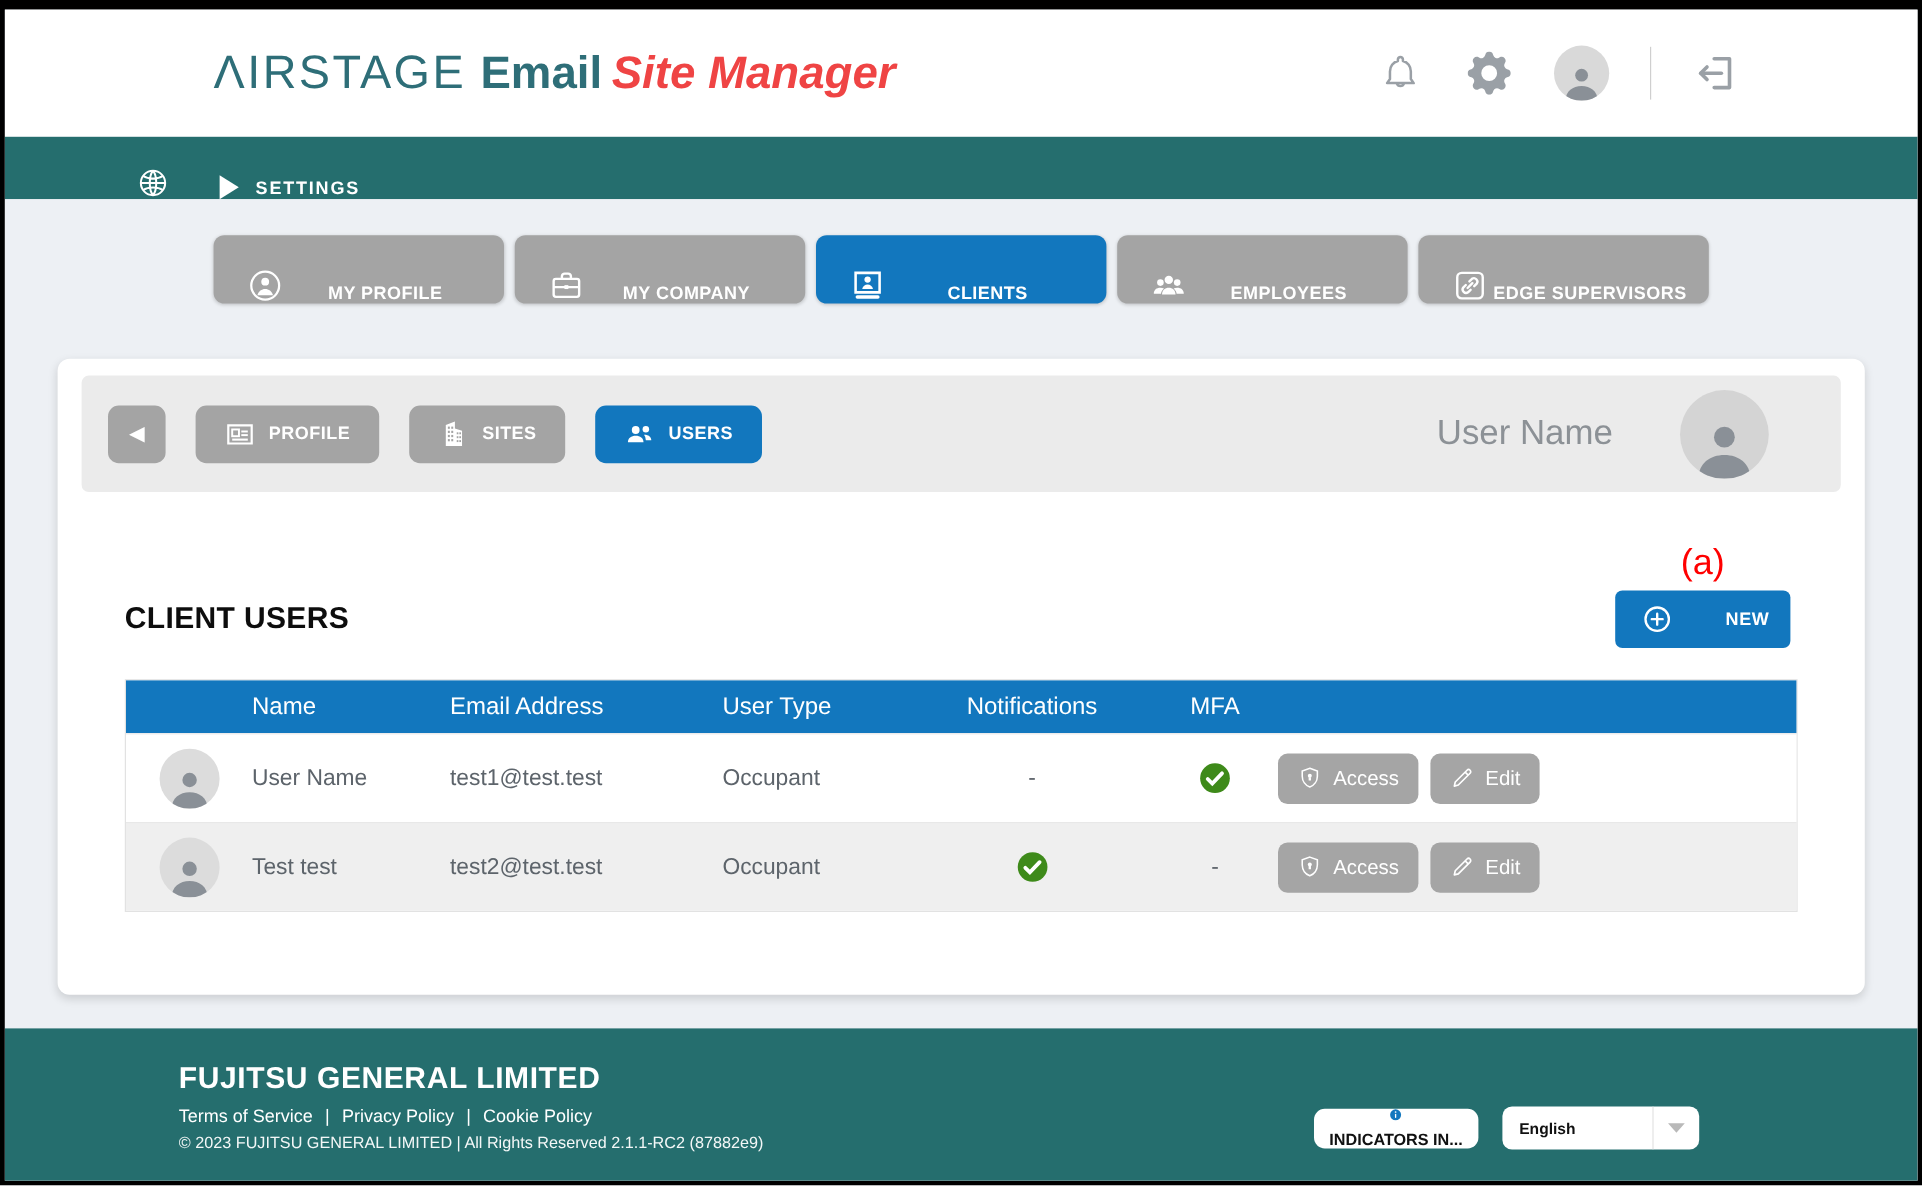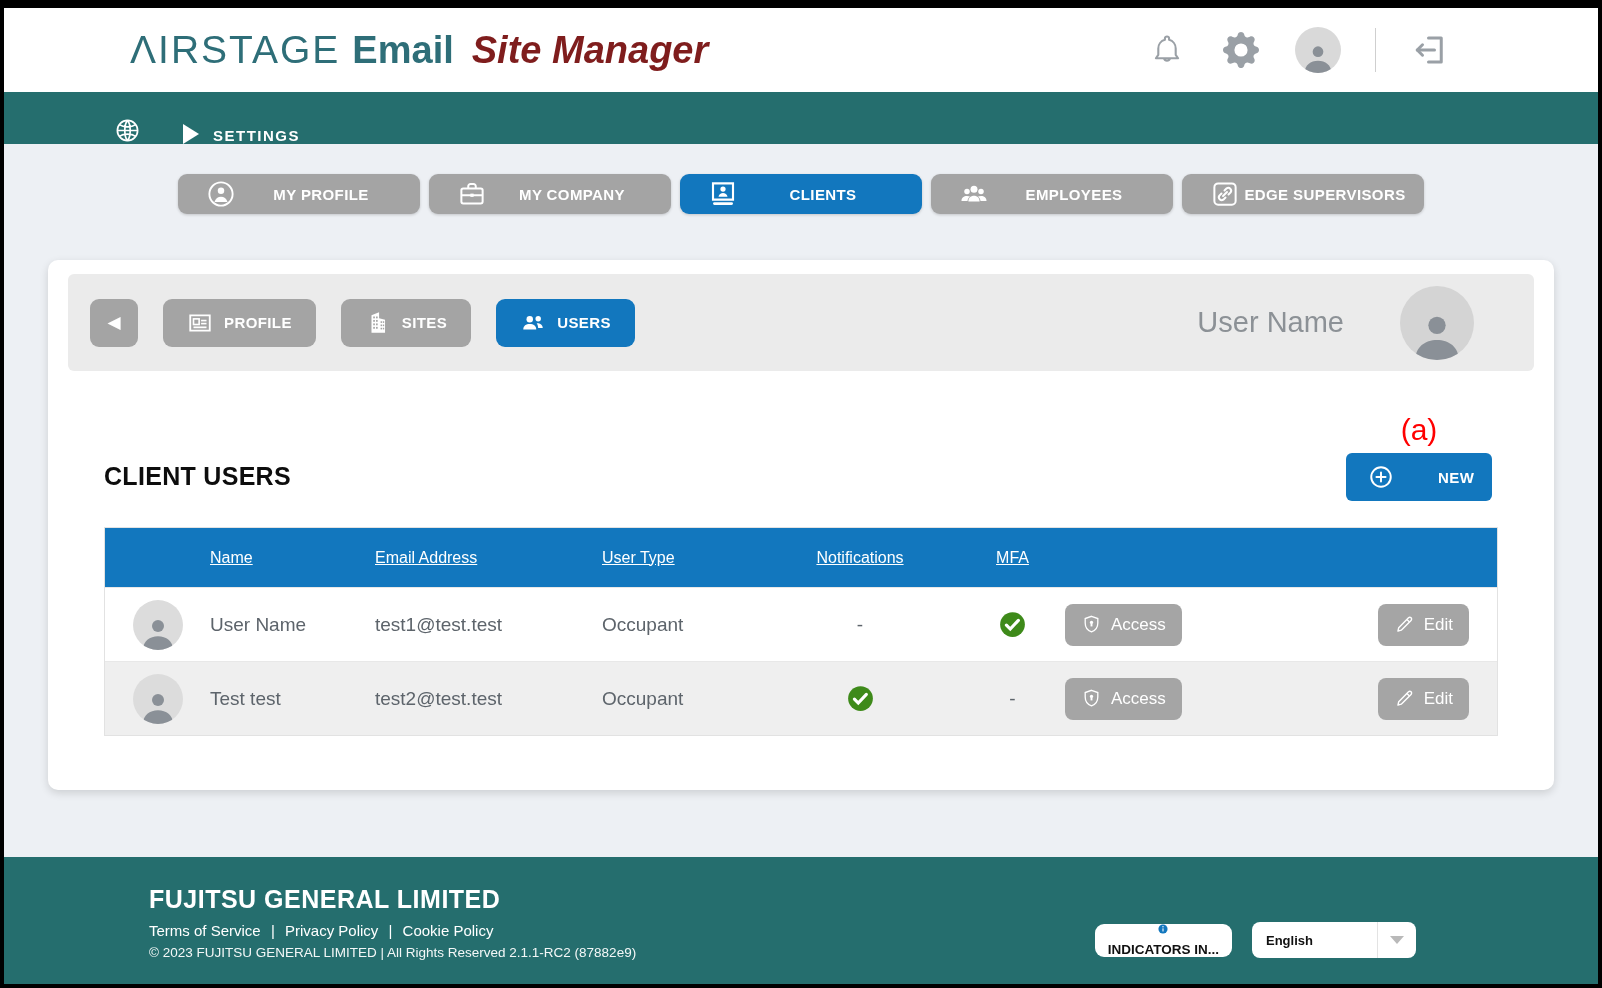--- a/index.html
+++ b/index.html
@@ -2,45 +2,45 @@
 <html><head>
 <meta charset="utf-8">
 <style>
   * { margin:0; padding:0; box-sizing:border-box; }
   html,body { width:1602px; height:988px; }
   body { font-family:"Liberation Sans","DejaVu Sans",sans-serif; background:#fff; }
   .frame { width:1602px; height:988px; border:4px solid #000; border-top-width:8px;
            display:flex; flex-direction:column; background:#EDF0F4; overflow:hidden; }
 
   
-  .topbar { height:84px; background:#fff; display:flex; align-items:center; flex:none; }
+  .topbar { height:106px; background:#fff; display:flex; align-items:center; flex:none;padding-left:48px; }
   .logo { margin-left:126px; display:flex; align-items:baseline; white-space:nowrap; }
   .logo .airstage { font-size:39px; color:#2E6E78; letter-spacing:2px; font-weight:500; }
   .logo .cloud { font-size:38px; color:#2E6E78; font-weight:700; margin-left:12px; }
-  .logo .sitemgr { font-size:38px; color:#7f1d1d; font-weight:700; font-style:italic; margin-left:18px; }
+  .logo .sitemgr { font-size:38px; color:#ef4444; font-weight:700; font-style:italic; margin-left:8px; }
   .topbar-icons { margin-left:auto; margin-right:148px; display:flex; align-items:center; gap:34px; }
   .hicon { width:40px; height:40px; display:flex; align-items:center; justify-content:center; cursor:pointer; }
   .hicon svg { width:36px; height:36px; }
   .avatar-sm { width:46px; height:46px; border-radius:50%; background:#D9D9D9; display:flex; align-items:flex-end; justify-content:center; overflow:hidden; }
   .avatar-sm svg { width:32px; height:32px; }
   .vdivider { width:1px; height:44px; background:#CFCFCF; }
 
   
   .settings-bar { height:52px; background:#256E6E; display:flex; align-items:flex-end; padding-left:110px; flex:none; }
   .settings-bar .globe { width:27px; height:27px; }
   .settings-bar .tri { width:0; height:0; border-top:10px solid transparent; border-bottom:10px solid transparent;
                        border-left:16px solid #fff; margin-left:42px; }
   .settings-bar .settings-label { color:#fff; font-weight:700; font-size:15px; letter-spacing:1.5px; margin-left:14px; }
 
   
   .main { flex:1; background:#EDF0F4; padding-top:30px; }
 
   .tabs-row { display:flex; justify-content:center; gap:9px; }
-  .tab-btn { width:242px; height:40px; border-radius:9px; background:#A4A4A4; color:#fff; border:none;
-             display:flex; align-items:center; padding:0 0 0 28px; cursor:pointer;
+  .tab-btn { width:242px; height:57px; border-radius:9px; background:#A4A4A4; color:#fff; border:none;
+             display:flex; align-items:flex-end; padding:0 0 0 28px; cursor:pointer;
              box-shadow:0 1px 3px rgba(0,0,0,.18); }
   .tab-btn .ticon { width:30px; height:30px; flex:none; }
   .tab-btn .tlabel { flex:1; text-align:center; font-weight:700; font-size:15px; letter-spacing:.4px; padding-right:14px; }
   .tab-btn.active { background:#1277BE; }
 
   .card { margin:46px 44px 0; height:530px; background:#fff; border-radius:10px;
           box-shadow:0 3px 8px rgba(0,0,0,.14); padding:14px 20px 0; }
 
   .subtab-bar { height:97px; background:#EBEBEB; border-radius:6px; display:flex; align-items:center; padding:0 22px; }
   .back-btn { width:48px; height:48px; border-radius:9px; background:#A4A4A4; border:none; color:#fff;
@@ -61,33 +61,33 @@
   .new-wrap { display:flex; flex-direction:column; align-items:center; margin-right:6px; }
   .annotation { color:#F00; font-size:30px; line-height:30px; margin-bottom:8px; font-family:"Liberation Sans",sans-serif; }
   .new-btn { width:146px; height:48px; border-radius:6px; background:#1277BE; border:none; color:#fff;
              font-weight:700; font-size:15px; letter-spacing:.5px; display:flex; align-items:center;
              padding-left:22px; gap:44px; cursor:pointer; }
   .new-btn svg { width:26px; height:26px; }
 
   
   .table { margin-top:26px; border:1px solid #E2E2E2; }
   .thead, .trow { display:grid; grid-template-columns:105px 165px 227px 158px 200px 105px 1fr; align-items:center; }
-  .thead { background:#1277BE; height:59px; color:#fff; font-size:16px;text-decoration:underline; }
+  .thead { background:#1277BE; height:44px; color:#fff; font-size:20px; }
   .thead .c-center { text-align:center; }
   .trow { height:74px; background:#fff; border-top:1px solid #E8E8E8; color:#5d646b; font-size:19px; }
   .trow.alt { background:#EFEFEF; }
   .cell-avatar { display:flex; justify-content:center; }
   .avatar-row { width:50px; height:50px; border-radius:50%; background:#DCDCDC; display:flex; align-items:flex-end;
                 justify-content:center; overflow:hidden; }
   .avatar-row svg { width:36px; height:36px; }
   .c-center { text-align:center; }
   .statuscell { display:flex; justify-content:center; align-items:center; }
   .check-icon svg { width:27px; height:27px; display:block; }
   .dash { color:#5d646b; }
-  .cell-actions { display:flex; justify-content:space-between; gap:10px; padding-right:28px; }
+  .cell-actions { display:flex; justify-content:flex-start; gap:10px; padding-right:28px; }
   .row-btn { height:42px; border-radius:8px; background:#A5A5A5; border:none; color:#fff; font-size:17px;
              display:flex; align-items:center; gap:9px; padding:0 16px; cursor:pointer; }
   .row-btn svg { width:21px; height:21px; }
 
   
   .footer { height:127px; background:#256E6E; flex:none; position:relative; color:#fff; padding:28px 0 0 145px; }
   .f-company { font-size:25px; font-weight:700; letter-spacing:.5px; }
   .f-links { margin-top:8px; font-size:15px; }
   .f-links span[data-name="footer-link"] { cursor:pointer; }
   .f-sep { margin:0 6px; }

